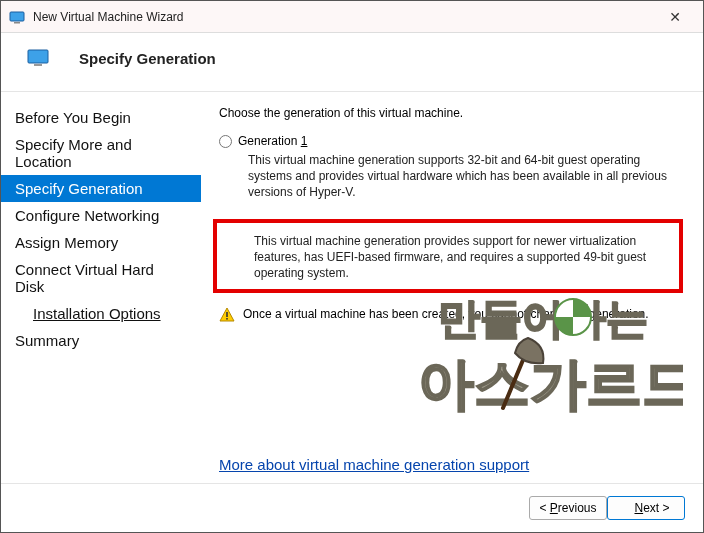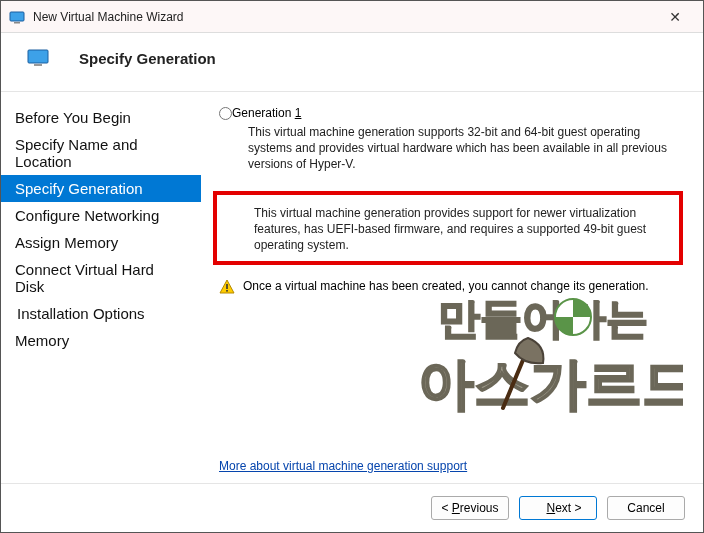--- a/index.html
+++ b/index.html
@@ -44,60 +44,60 @@
 .sidebar .step {
   padding: 5px 14px;
   font-size: 15px;
   color: #111;
   cursor: default;
 }
 .sidebar .step.active {
   background: #0078d4;
   color: #fff;
 }
-.sidebar .step.sub { padding-left: 16px; }
+.sidebar .step.sub { padding-left: 32px; text-decoration: underline; }
 .content {
   flex: 1;
   padding: 14px 20px 10px 18px;
   position: relative;
   display: flex; flex-direction: column;
 }
 .content .prompt { font-size: 12px; margin-bottom: 14px; }
 .radio-block { margin-bottom: 10px; }
-.radio-row { display: flex; align-items: center; }
+.radio-row { display: flex; align-items: center; gap: 6px; }
 .radio-row input { margin: 0; }
 .radio-row label { font-size: 12px; }
 .radio-row .ul { text-decoration: underline; }
 .radio-desc {
   font-size: 12px;
   color: #222;
   margin: 4px 0 6px 29px;
   line-height: 1.35;
 }
 .highlight {
   border: 4px solid #e30000;
   padding: 6px 8px 8px 8px;
   margin: 2px 0 8px -6px;
 }
 .warn-row {
   display: flex; align-items: flex-start; gap: 8px;
   margin-top: 6px; font-size: 12px;
 }
 .warn-icon { width: 16px; height: 16px; flex-shrink: 0; }
-.link { color: #0645ad; text-decoration: underline; font-size: 12px; margin-top: 12px; display: inline-block; }
+.link { color: #0645ad; text-decoration: underline; font-size: 15px; margin-top: 12px; display: inline-block; }
 .watermark {
   position: absolute;
   right: 20px; bottom: 60px;
   width: 300px; height: 140px;
   pointer-events: none;
 }
 .footer {
   border-top: 1px solid #e5e5e5;
   padding: 12px 18px;
-  display: flex; justify-content: flex-end; gap: 10px;
+  display: flex; justify-content: flex-end; 
 }
 .footer button {
   min-width: 78px; height: 24px;
   background: #fdfdfd;
   border: 1px solid #aaa;
   border-radius: 3px;
   font-size: 12px;
   cursor: default;
 }
 .footer button.primary { border: 1px solid #0078d4; padding-left: 12px; }
@@ -121,30 +121,31 @@
     <svg class="bigicon" viewBox="0 0 22 18">
       <rect x="1" y="1" width="20" height="13" rx="1" fill="#3da1e8" stroke="#1b5fa0"></rect>
       <rect x="7" y="15" width="8" height="2" fill="#999"></rect>
     </svg>
     <h1>Specify Generation</h1>
   </div>
 
   <div class="body">
     <div class="sidebar">
       <div class="step">Before You Begin</div>
-      <div class="step">Specify Name and Location</div>
+      <div class="step">Specify More and Location</div>
       <div class="step active">Specify Generation</div>
       <div class="step">Configure Networking</div>
       <div class="step">Assign Memory</div>
       <div class="step">Connect Virtual Hard Disk</div>
       <div class="step sub">Installation Options</div>
-      <div class="step">Memory</div>
+      <div class="step">Summary</div>
     </div>
 
     <div class="content">
+      <div class="prompt">Choose the generation of this virtual machine.</div>
 
       <div class="radio-block">
         <div class="radio-row">
           <input type="radio" name="gen" style="">
           <label><span>Generation </span><span class="ul">1</span></label>
         </div>
         <div class="radio-desc">This virtual machine generation supports 32-bit and 64-bit guest operating systems and provides virtual hardware which has been available in all previous versions of Hyper-V.</div>
       </div>
 
       <div class="highlight">
@@ -177,15 +178,14 @@
       </svg>
 
       <div class="spacer"></div>
       <a href="#" class="link">More about virtual machine generation support</a>
     </div>
   </div>
 
   <div class="footer">
     <button><span>&lt; </span><span class="ul">P</span><span>revious</span></button>
     <button class="primary"><span class="ul">N</span><span>ext &gt;</span></button>
-    <button>Cancel</button>
   </div>
 </div>
 
 </body></html>

